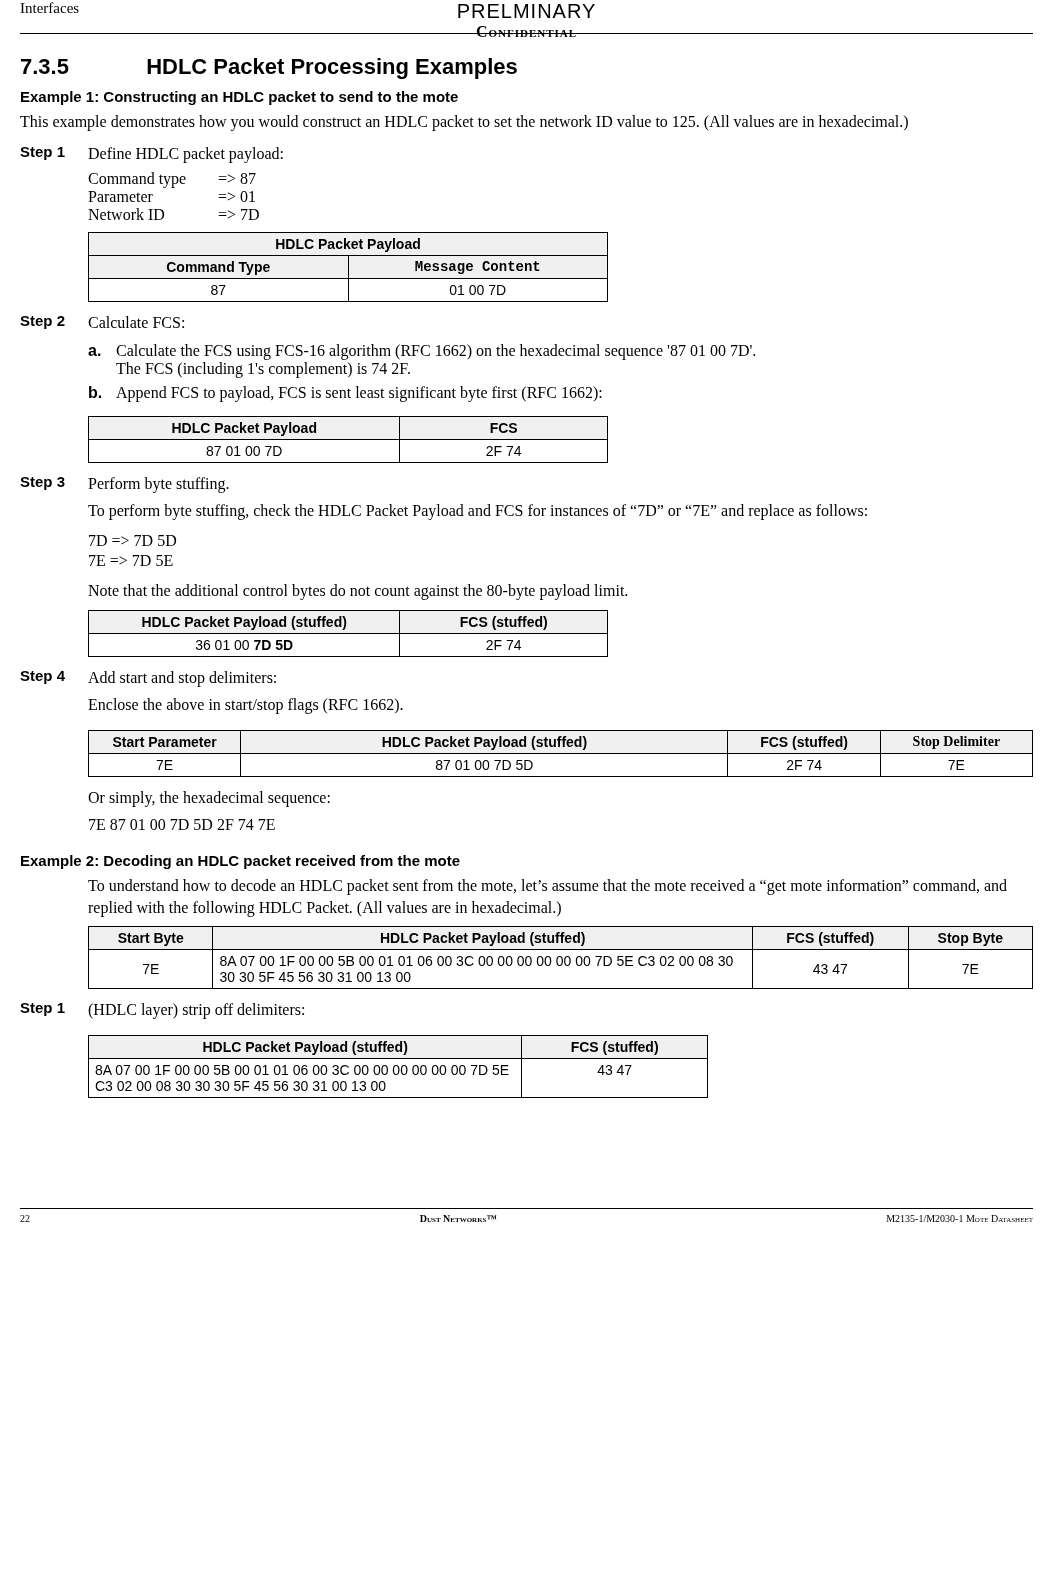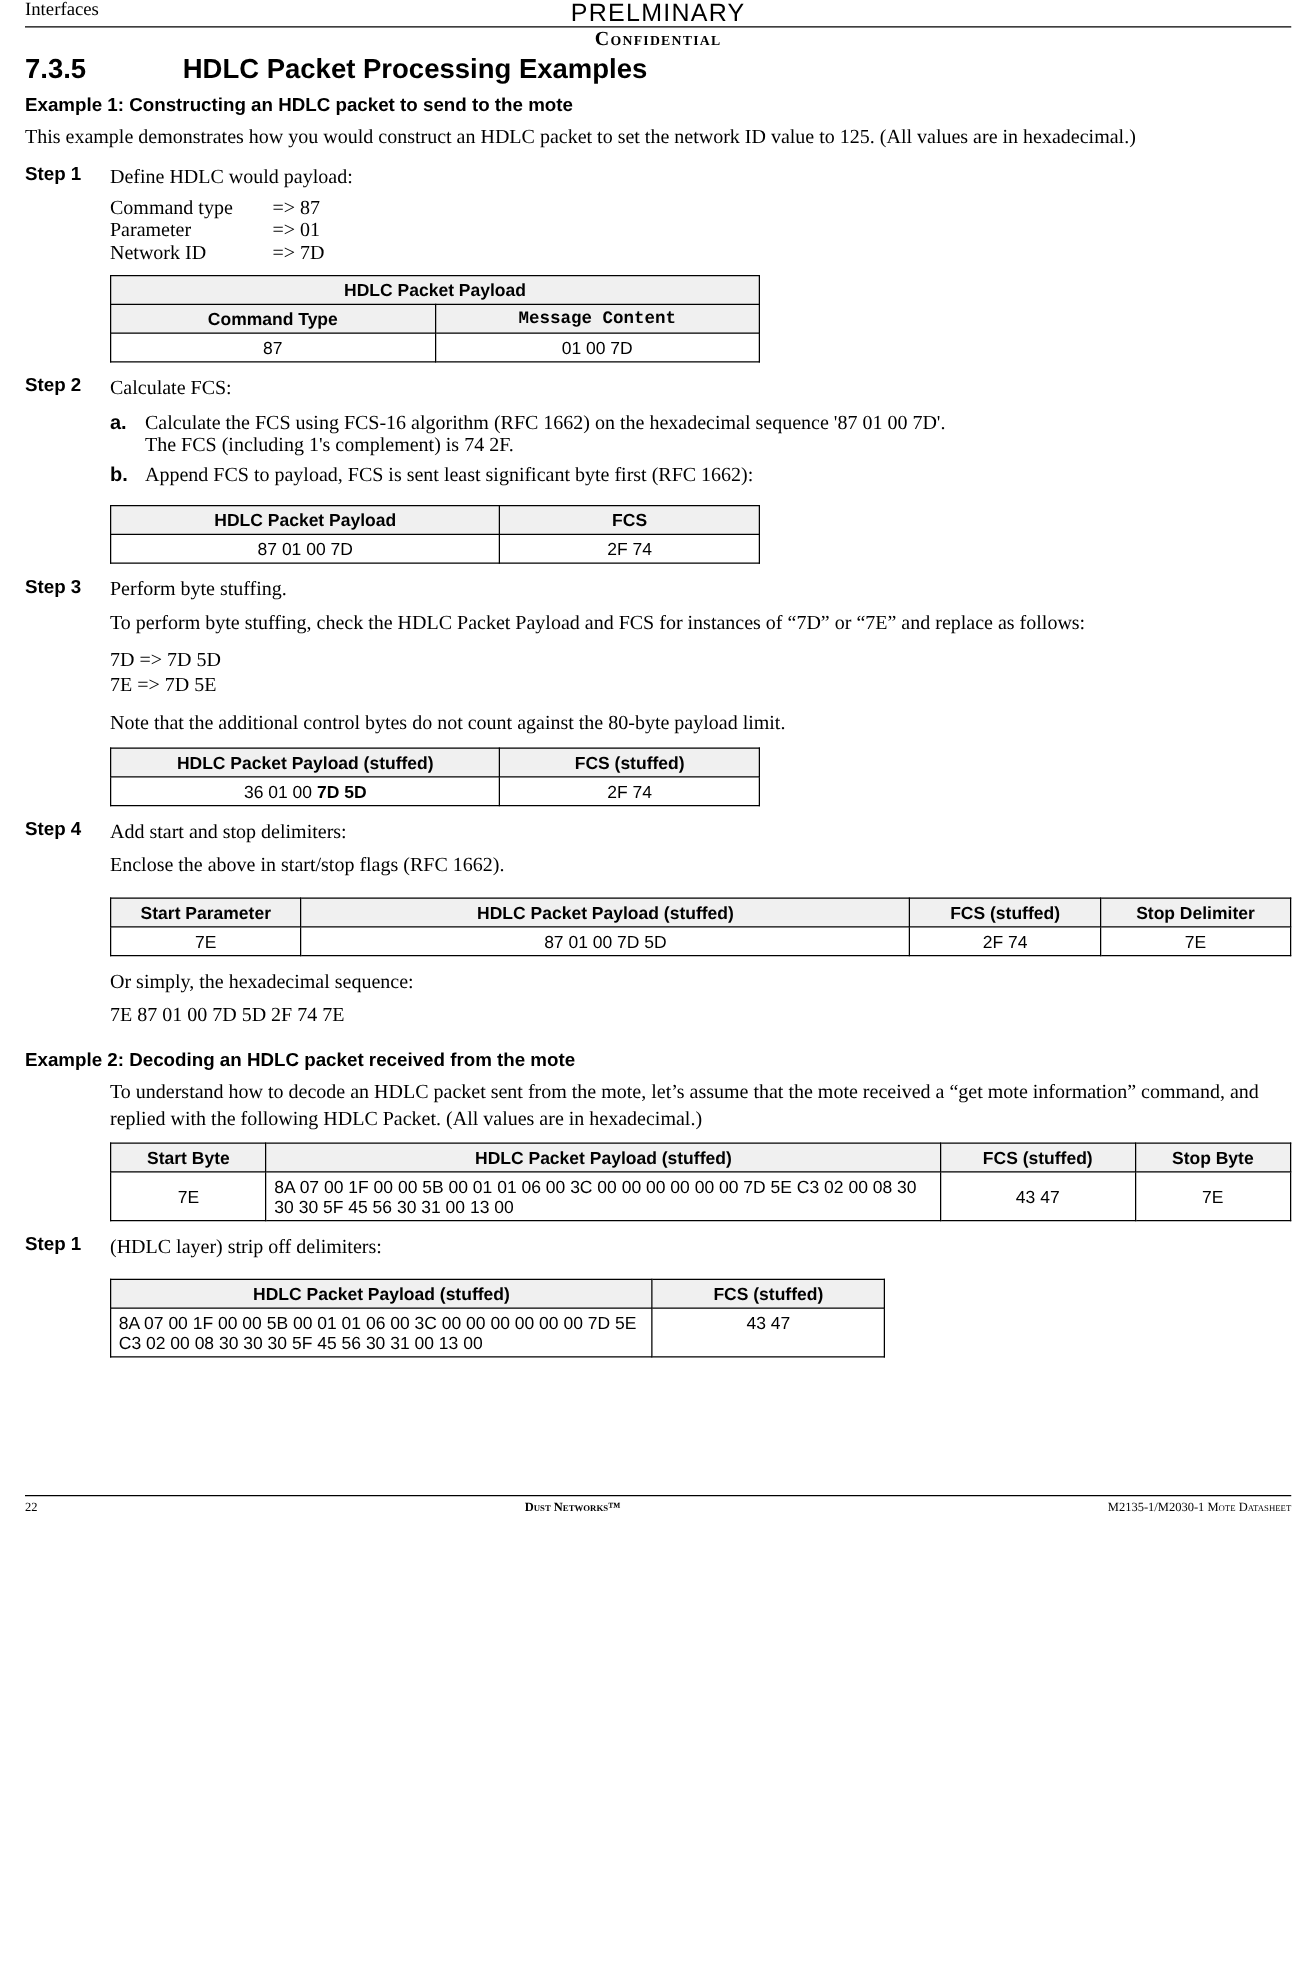--- a/index.html
+++ b/index.html
@@ -9,21 +9,21 @@
       color: #000;
       background: #fff;
       width: 1053px;
       padding: 0 20px;
     }
     .top-header {
       display: flex;
       align-items: flex-end;
       justify-content: space-between;
       border-bottom: 1px solid #000;
-      padding-bottom: 4px;
+      padding-bottom: 16px;
       margin-bottom: 20px;
       position: relative;
     }
     .top-header .left { font-size: 15px; }
     .top-center {
       position: absolute;
       left: 50%;
       transform: translateX(-50%);
       text-align: center;
       top: 0;
@@ -123,21 +123,21 @@
   <span class="secnum">7.3.5</span>
   <span>HDLC Packet Processing Examples</span>
 </h2>
 
 <div class="example-title">Example 1: Constructing an HDLC packet to send to the mote</div>
 <p>This example demonstrates how you would construct an HDLC packet to set the network ID value to 125. (All values are in hexadecimal.)</p>
 
 <div class="step-row">
   <div class="step-label">Step 1</div>
   <div class="step-body">
-    <p>Define HDLC would payload:</p>
+    <p>Define HDLC packet payload:</p>
     <div class="defrow">
         <span class="k">Command type</span>
         <span>=&gt; 87</span>
       </div>
     <div class="defrow">
         <span class="k">Parameter</span>
         <span>=&gt; 01</span>
       </div>
     <div class="defrow">
         <span class="k">Network ID</span>
@@ -222,21 +222,21 @@
     <p>Add start and stop delimiters:</p>
     <p>Enclose the above in start/stop flags (RFC 1662).</p>
   </div>
 </div>
 <table class="full">
   <tbody>
       <tr>
     <th style="width:15%;">Start Parameter</th>
     <th style="width:48%;">HDLC Packet Payload (stuffed)</th>
     <th style="width:15%;">FCS (stuffed)</th>
-    <th style="width:15%;">Stop Delimiter</th>
+    <th style="width:15%;font-family:Liberation Serif, serif;">Stop Delimiter</th>
   </tr>
   <tr>
     <td>7E</td>
     <td>87 01 00 7D 5D</td>
     <td>2F 74</td>
     <td>7E</td>
   </tr>
 </tbody>
   </table>
 <p class="indent">Or simply, the hexadecimal sequence:</p>

